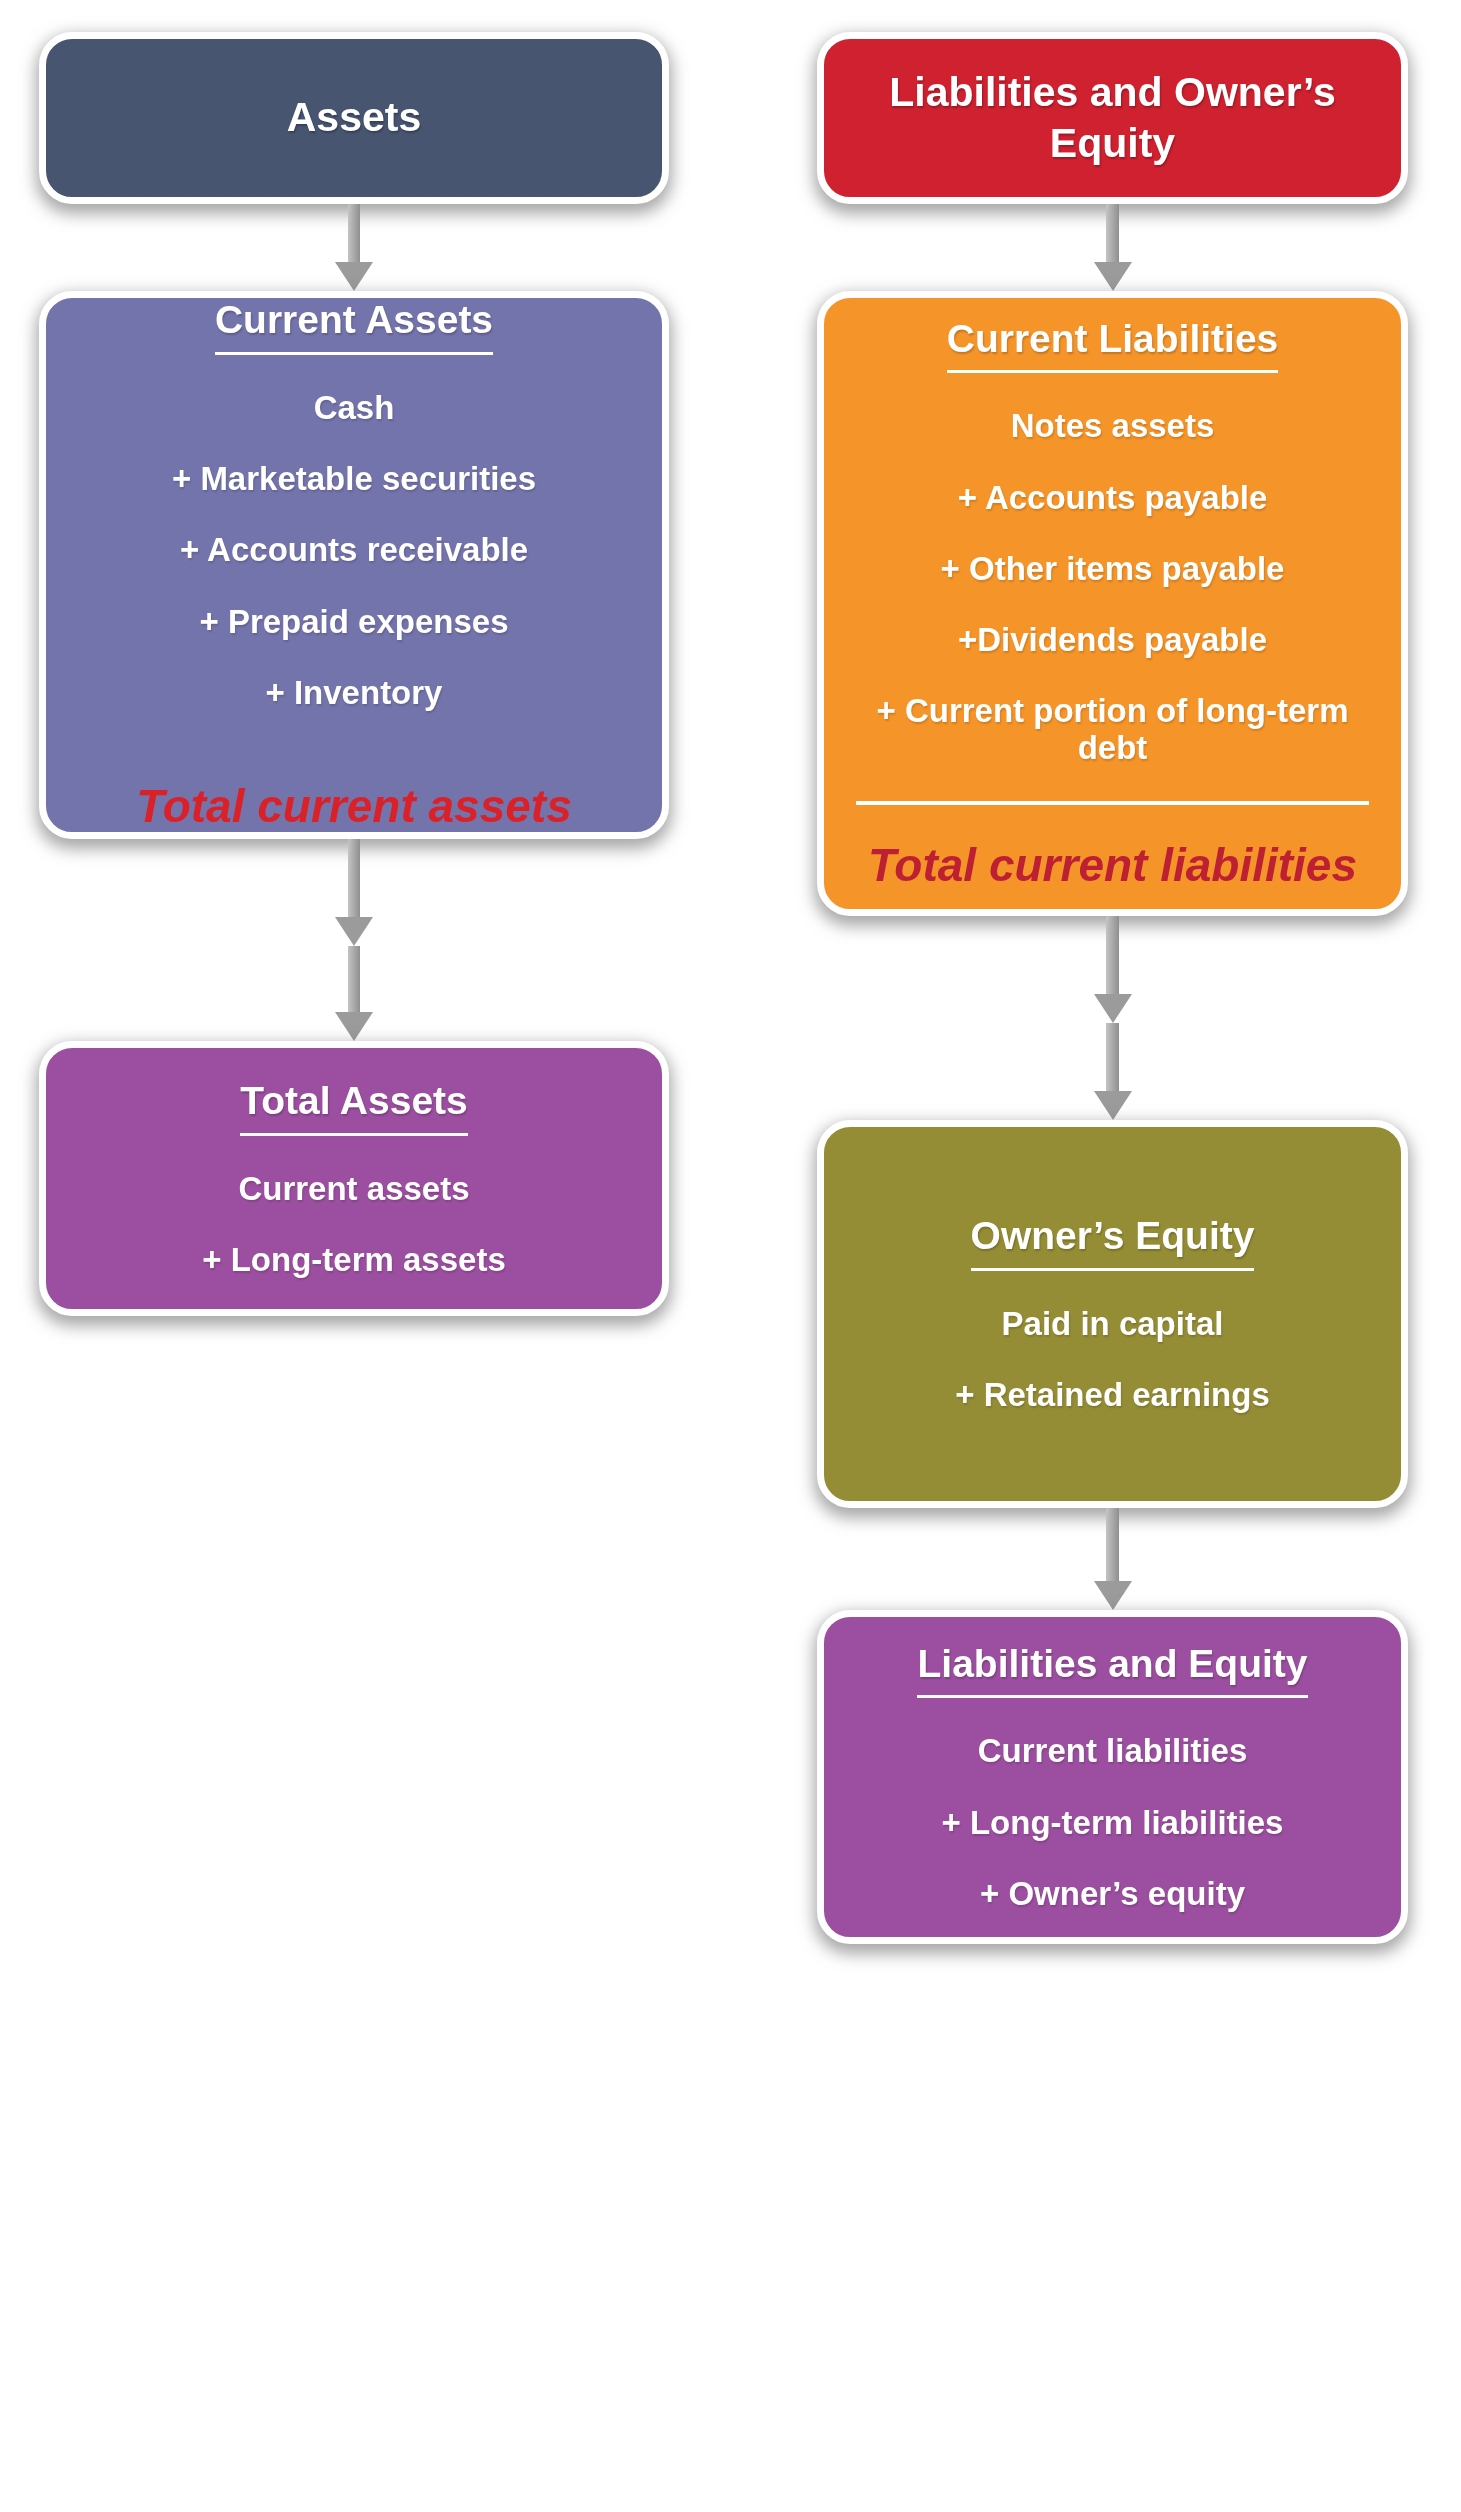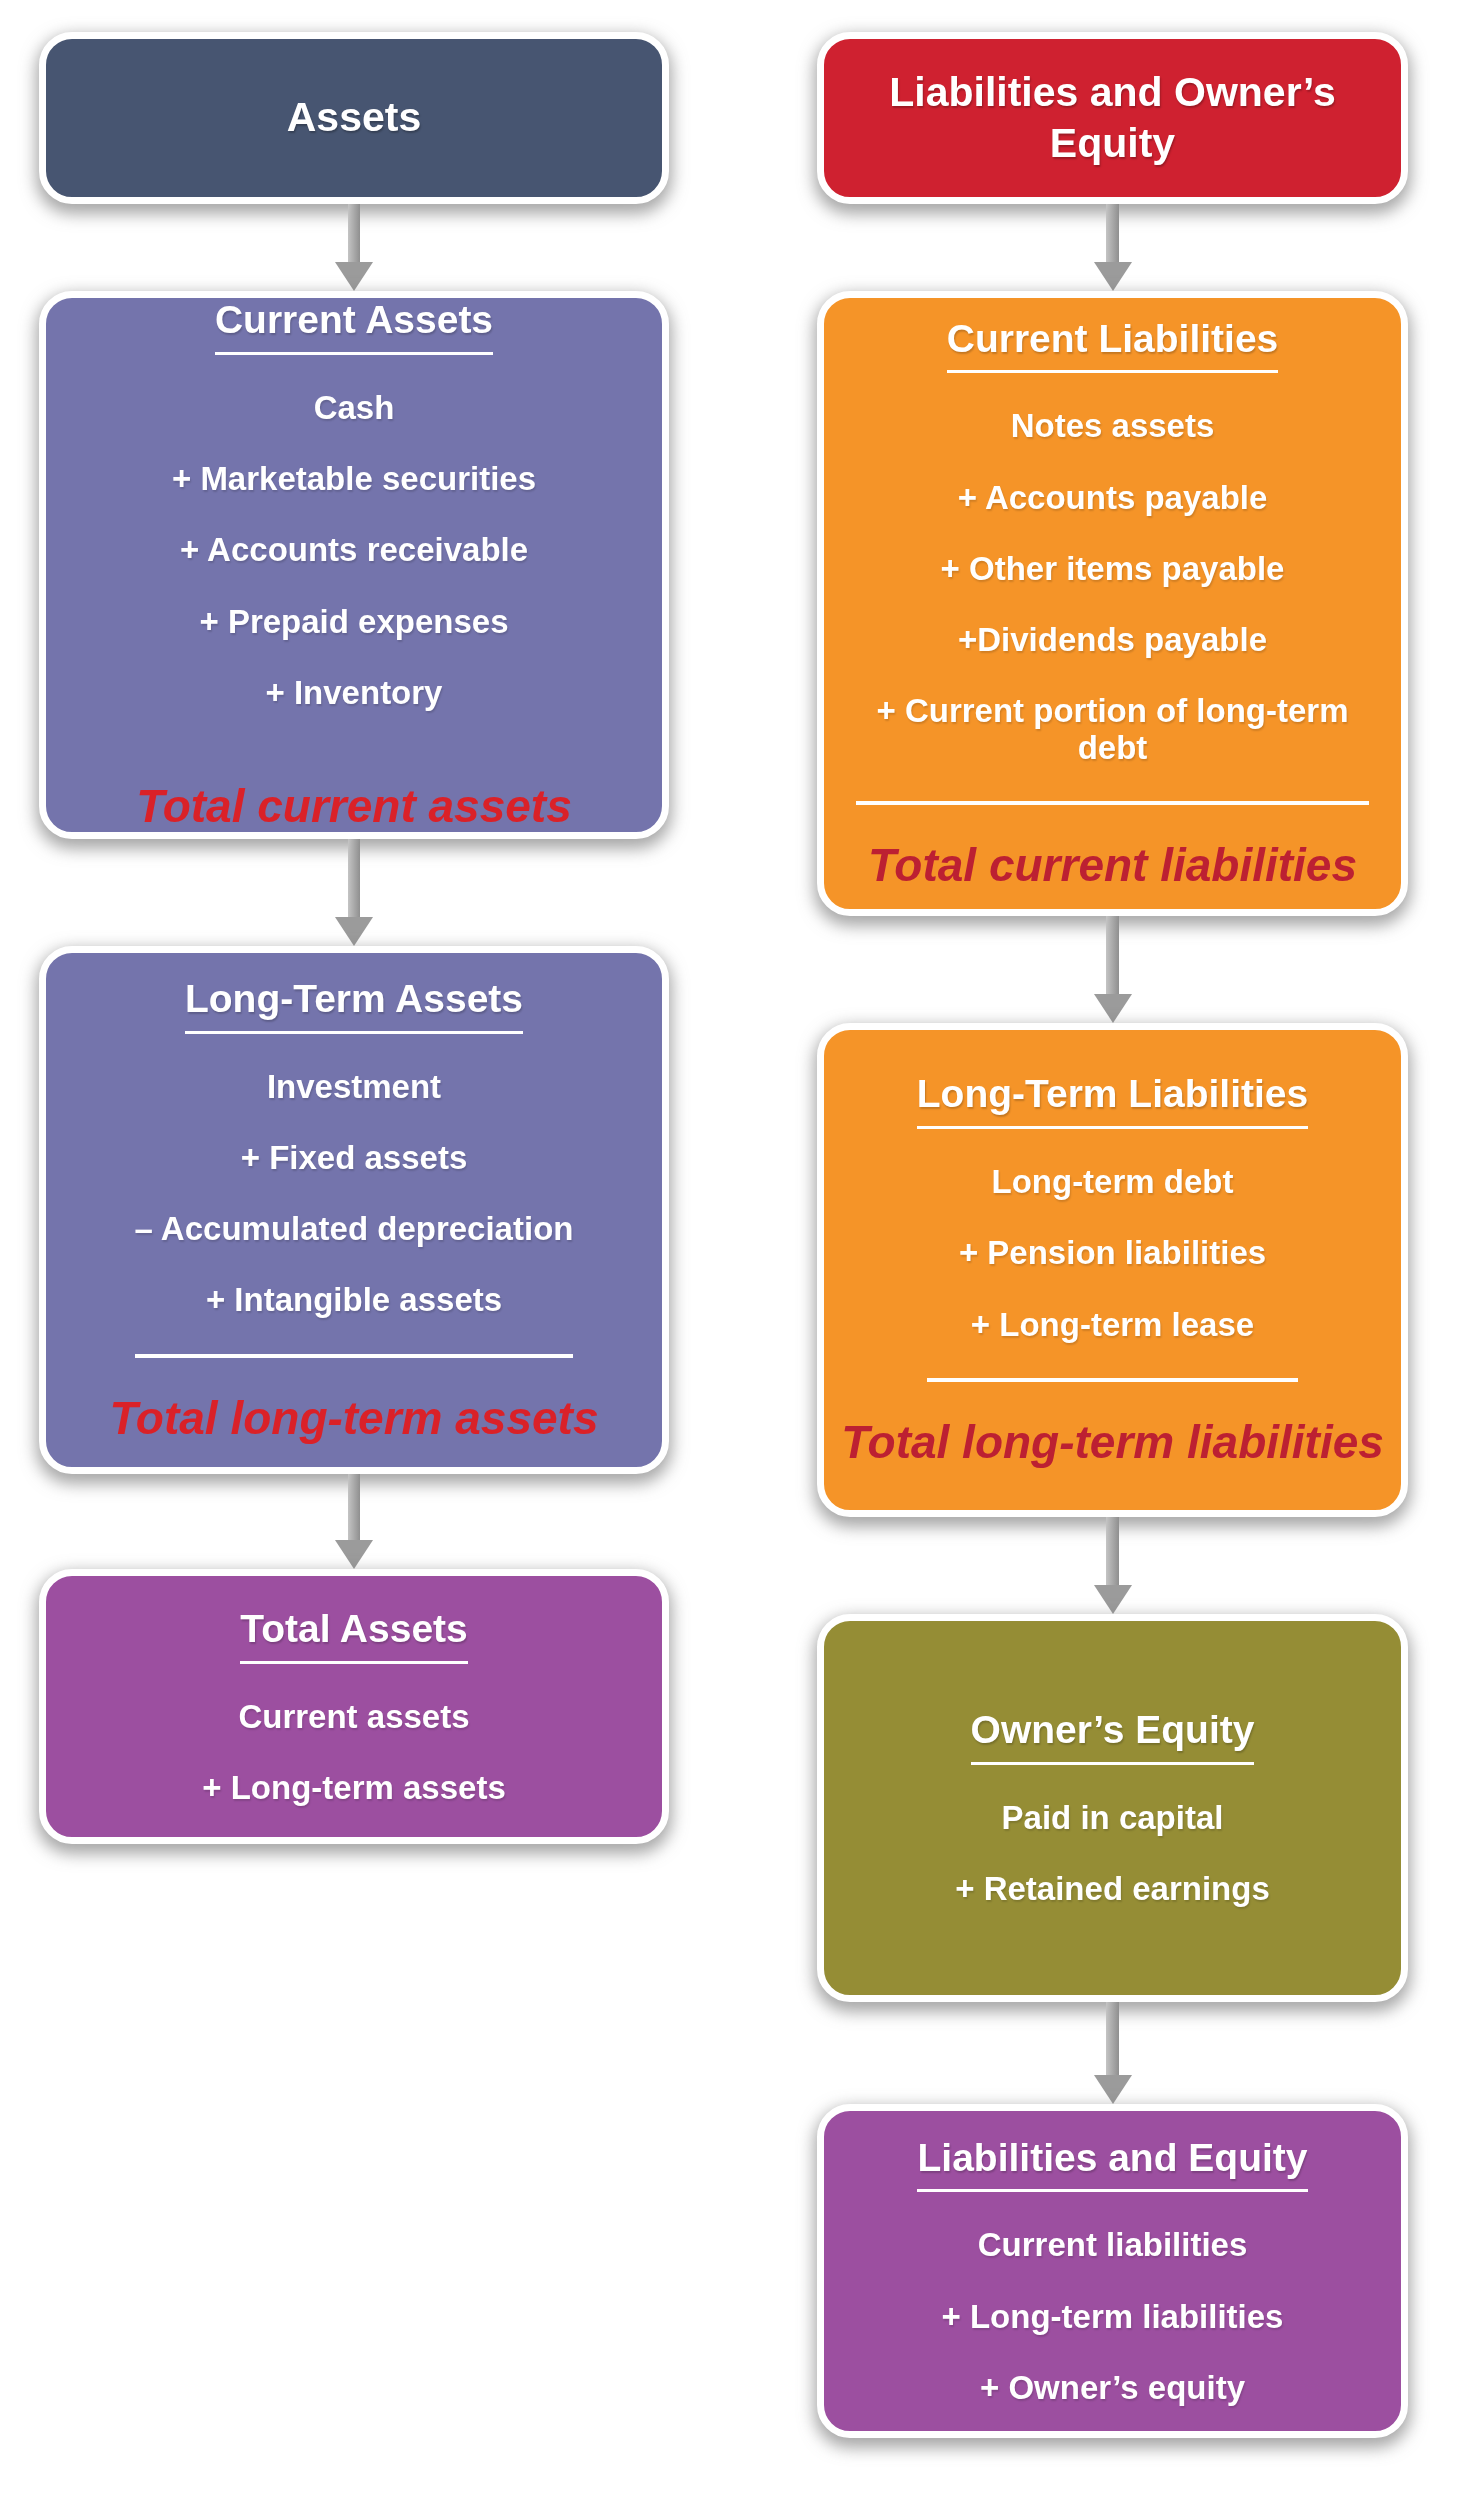--- a/index.html
+++ b/index.html
@@ -117,29 +117,20 @@
       <div class="line-item">+ Inventory</div>
       <div class="sum-rule rule-w72"></div>
       <div class="total-label red-bright">Total current assets</div>
     </div>
 
     <div class="connector c110">
       <div class="arrow-stem"></div>
       <div class="arrow-head"></div>
     </div>
 
-    <div class="box box-body fill-periwinkle h-ltassets">
-      <span class="box-title">Long-Term Assets</span>
-      <div class="line-item">Investment</div>
-      <div class="line-item">+ Fixed assets</div>
-      <div class="line-item">– Accumulated depreciation</div>
-      <div class="line-item">+ Intangible assets</div>
-      <div class="sum-rule rule-w75"></div>
-      <div class="total-label red-bright">Total long-term assets</div>
-    </div>
 
     <div class="connector c98">
       <div class="arrow-stem"></div>
       <div class="arrow-head"></div>
     </div>
 
     <div class="box box-body fill-magenta h-totassets">
       <span class="box-title">Total Assets</span>
       <div class="line-item">Current assets</div>
       <div class="line-item">+ Long-term assets</div>
@@ -167,28 +158,20 @@
       <div class="line-item">+ Current portion of long-term debt</div>
       <div class="sum-rule rule-w92"></div>
       <div class="total-label red-dark">Total current liabilities</div>
     </div>
 
     <div class="connector c110">
       <div class="arrow-stem"></div>
       <div class="arrow-head"></div>
     </div>
 
-    <div class="box box-body fill-orange h-ltliab">
-      <span class="box-title">Long-Term Liabilities</span>
-      <div class="line-item">Long-term debt</div>
-      <div class="line-item">+ Pension liabilities</div>
-      <div class="line-item">+ Long-term lease</div>
-      <div class="sum-rule rule-w66"></div>
-      <div class="total-label red-dark">Total long-term liabilities</div>
-    </div>
 
     <div class="connector c100">
       <div class="arrow-stem"></div>
       <div class="arrow-head"></div>
     </div>
 
     <div class="box box-body fill-olive h-ownereq">
       <span class="box-title">Owner’s Equity</span>
       <div class="line-item">Paid in capital</div>
       <div class="line-item">+ Retained earnings</div>

